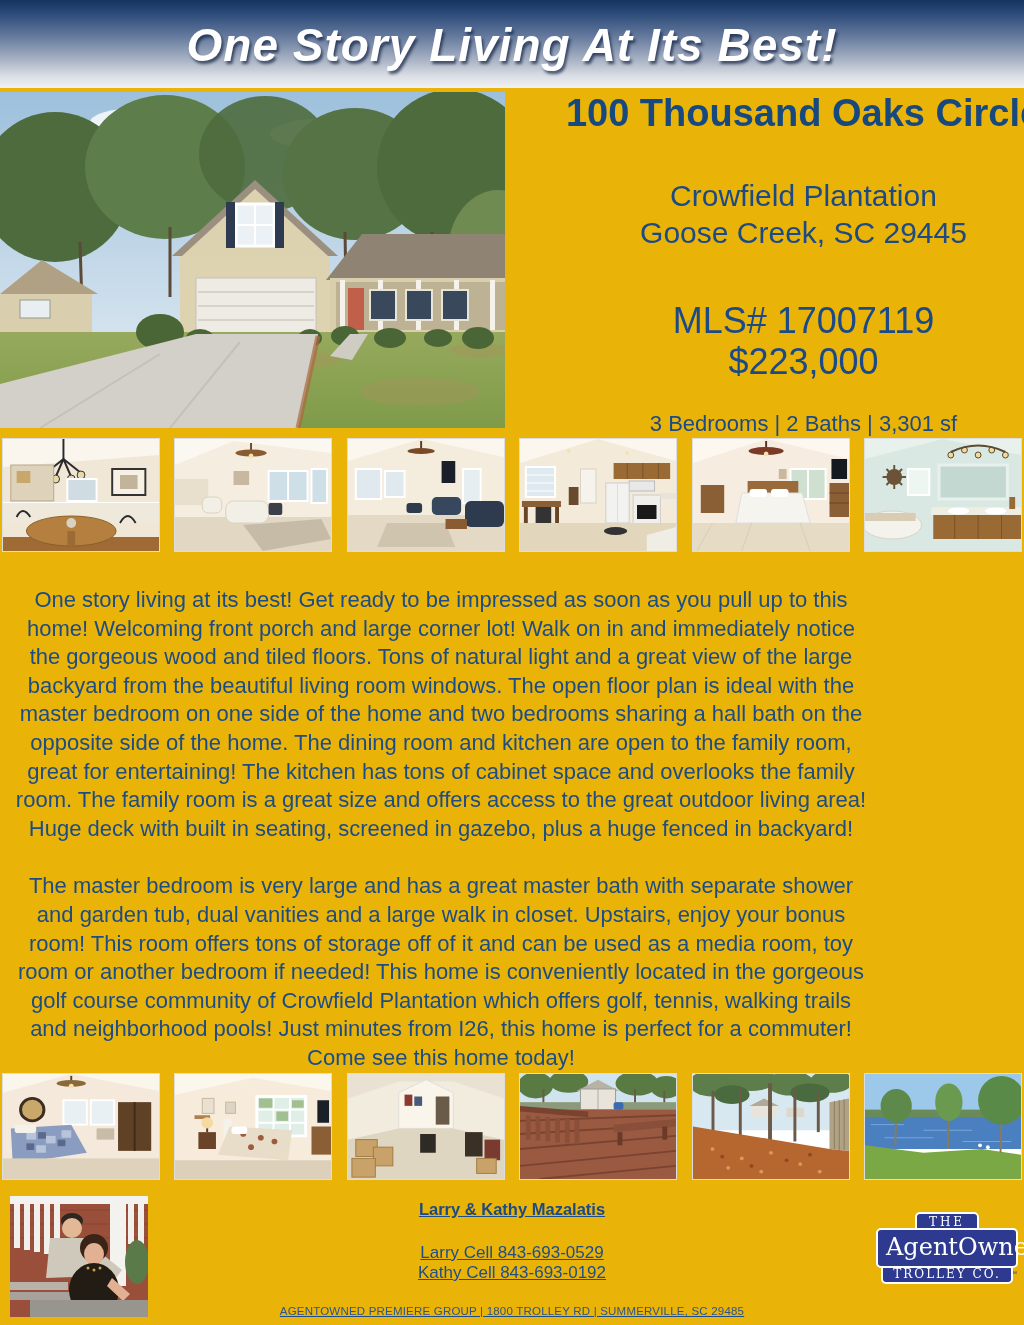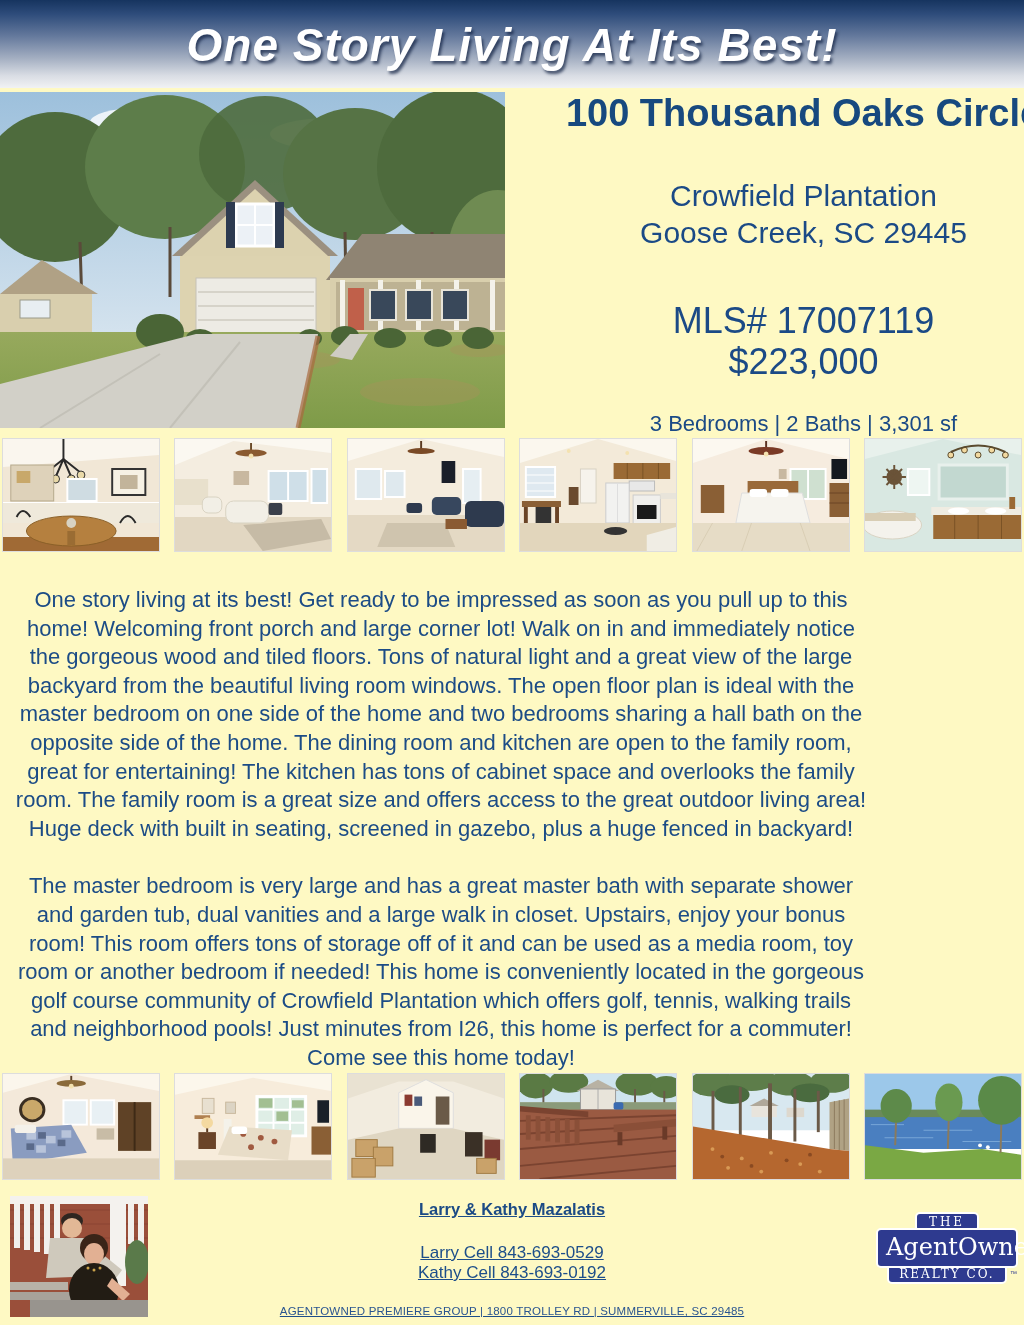--- a/index.html
+++ b/index.html
@@ -1,16 +1,16 @@
 <!DOCTYPE html>
 <html><head>
 <meta charset="utf-8">
 <style>
   html,body{margin:0;padding:0;background:#ffffff;}
-  .page{position:relative;width:1024px;height:1325px;background:#fef9c3;overflow:hidden;
+  .page{position:relative;width:1024px;height:1325px;background:#eab308;overflow:hidden;
         font-family:"Liberation Sans",sans-serif;}
 
   
   .banner{position:absolute;top:0;left:0;width:1024px;height:88px;
     background:linear-gradient(180deg,#16345f 0%,#2e4c7b 16%,#62779b 40%,#a3aec1 66%,#d9dde4 86%,#f1f2f4 100%);
     display:flex;align-items:center;justify-content:center;}
   .banner h1{margin:0;padding-top:2px;font-size:46px;font-style:italic;font-weight:bold;color:#ffffff;
     letter-spacing:1px;text-shadow:2px 3px 3px rgba(16,32,64,.7);}
 
   
@@ -577,18 +577,18 @@
     <div class="contact">
       <div class="agent-name">Larry &amp; Kathy Mazalatis</div>
       <div class="phone">Larry Cell 843-693-0529</div>
       <div class="phone">Kathy Cell 843-693-0192</div>
       <div class="brokerage">AGENTOWNED PREMIERE GROUP | 1800 TROLLEY RD | SUMMERVILLE, SC 29485</div>
     </div>
 
     <div class="logo">
       <div class="box box-the">THE</div>
       <div class="box box-main">AgentOwned</div>
-      <div class="box box-realty">REALTY CO.</div>
+      <div class="box box-realty">TROLLEY CO.</div>
       <span class="tm">™</span>
     </div>
   </footer>
 
 </div>
 
 </body></html>

